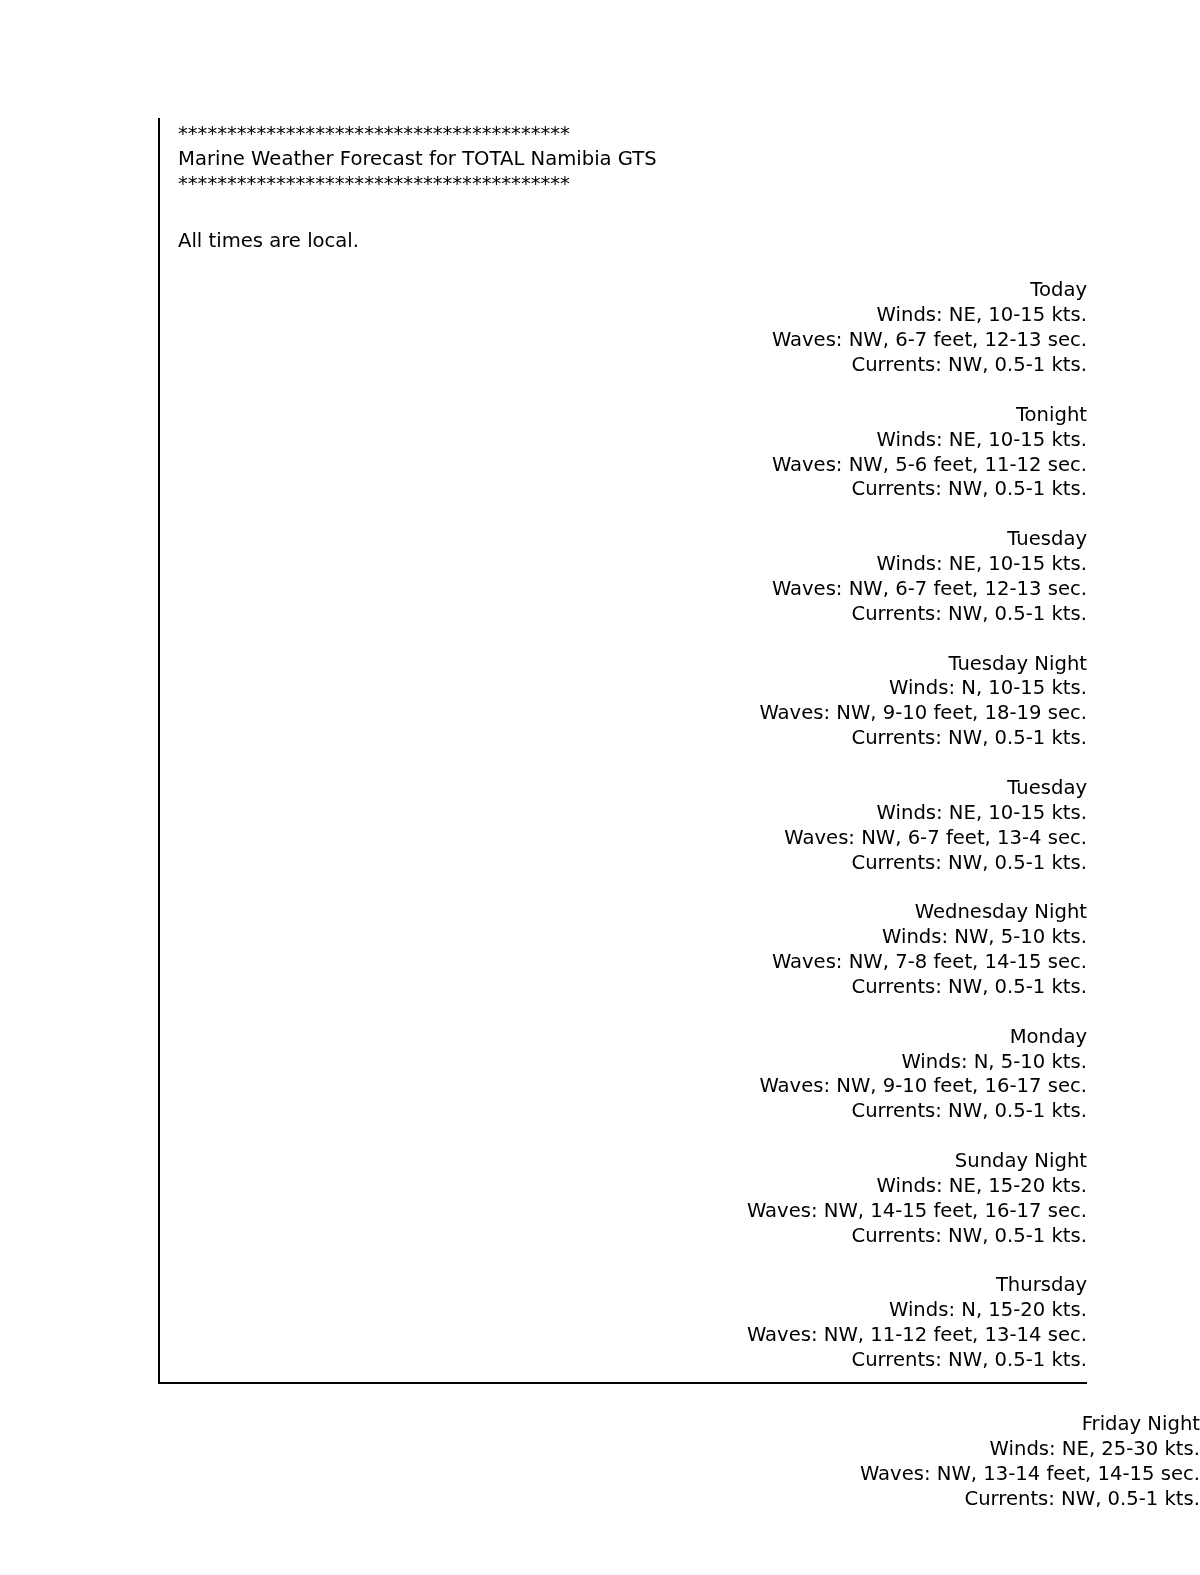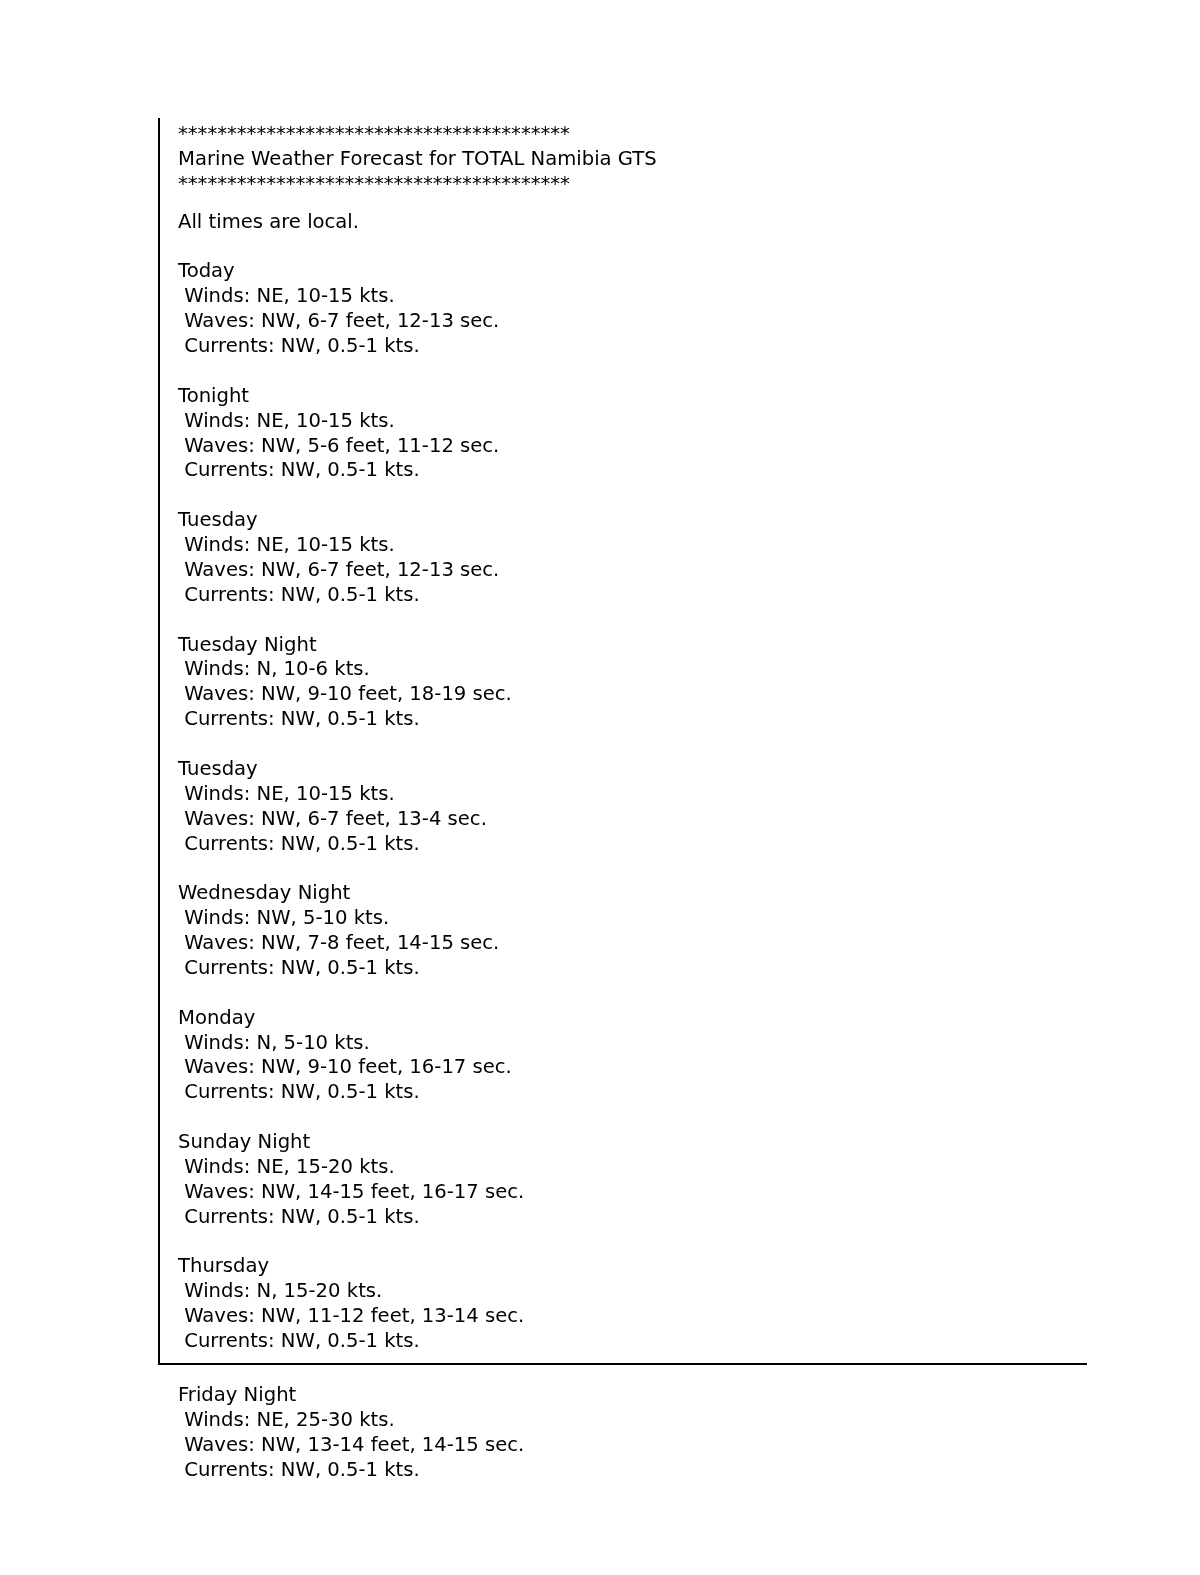--- a/index.html
+++ b/index.html
@@ -22,23 +22,23 @@
     top: 118px;
     width: 1042px;
   }
   .frame {
     width: 929px;
     border-left: 2px solid #000000;
     border-bottom: 2px solid #000000;
     padding: 4px 0 9px 18px;
   }
   .line { white-space: pre; }
-  .note { margin-top: 13px; }
-  .forecast-section { margin-top: 24.88px; }
-  .after-frame { padding-left: 20px; margin-top: 18px; }
+  .note { margin-top: 32px; }
+  .forecast-section { margin-top: 24.88px; text-align: right; }
+  .after-frame { padding-left: 20px; margin-top: 28px; }
   .after-frame .forecast-section { margin-top: 0; }
 </style>
 </head>
 <body>
 
 <div class="page">
 
   <div class="frame">
 
     <div class="header">
@@ -65,21 +65,21 @@
 
     <div class="forecast-section">
       <div class="line">Tuesday</div>
       <div class="line"> Winds: NE, 10-15 kts.</div>
       <div class="line"> Waves: NW, 6-7 feet, 12-13 sec.</div>
       <div class="line"> Currents: NW, 0.5-1 kts.</div>
     </div>
 
     <div class="forecast-section">
       <div class="line">Tuesday Night</div>
-      <div class="line"> Winds: N, 10-6 kts.</div>
+      <div class="line"> Winds: N, 10-15 kts.</div>
       <div class="line"> Waves: NW, 9-10 feet, 18-19 sec.</div>
       <div class="line"> Currents: NW, 0.5-1 kts.</div>
     </div>
 
     <div class="forecast-section">
       <div class="line">Tuesday</div>
       <div class="line"> Winds: NE, 10-15 kts.</div>
       <div class="line"> Waves: NW, 6-7 feet, 13-4 sec.</div>
       <div class="line"> Currents: NW, 0.5-1 kts.</div>
     </div>

